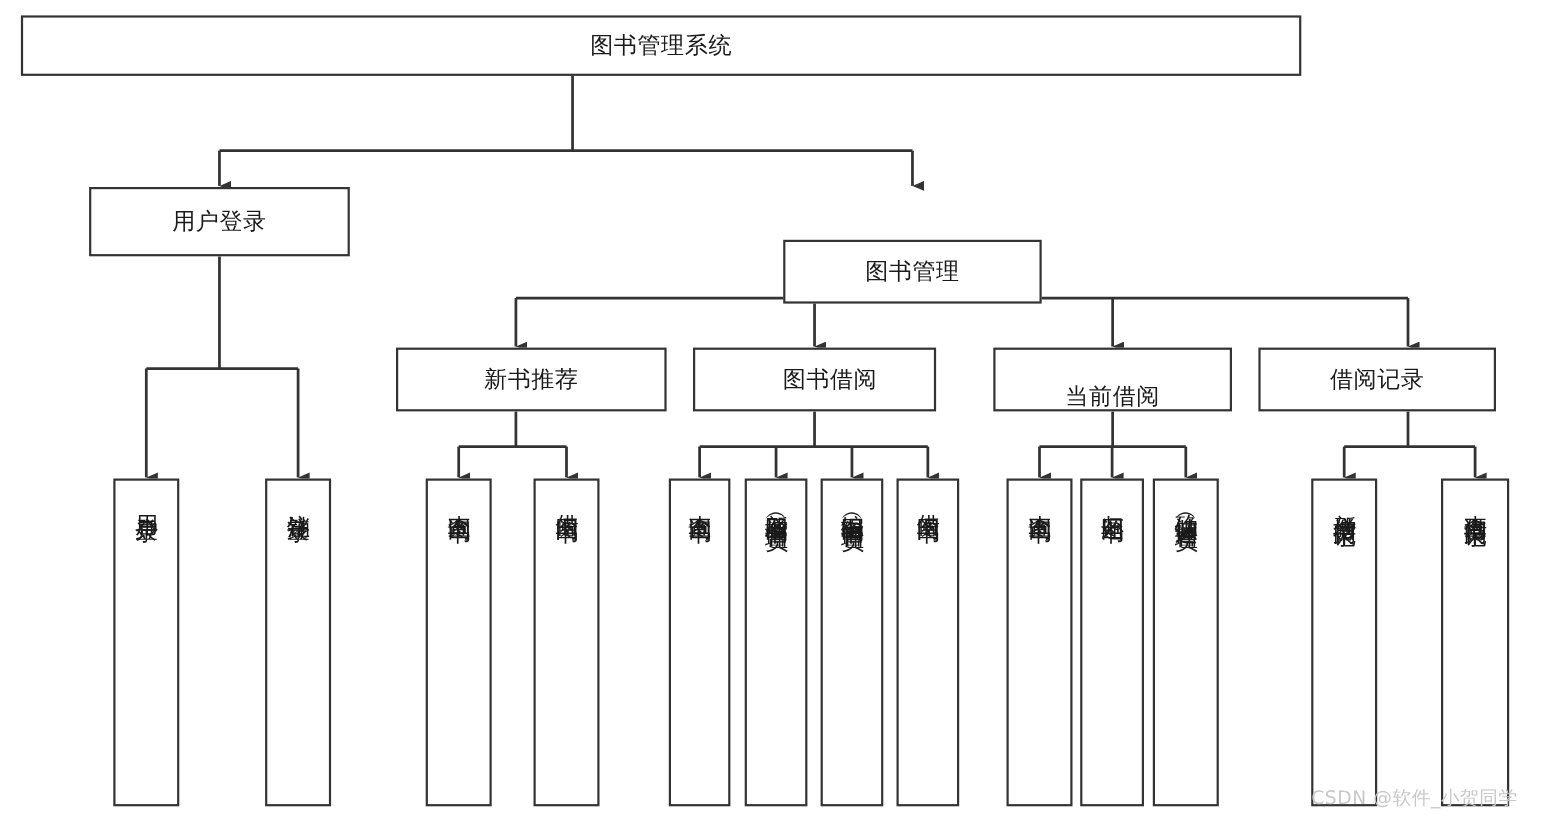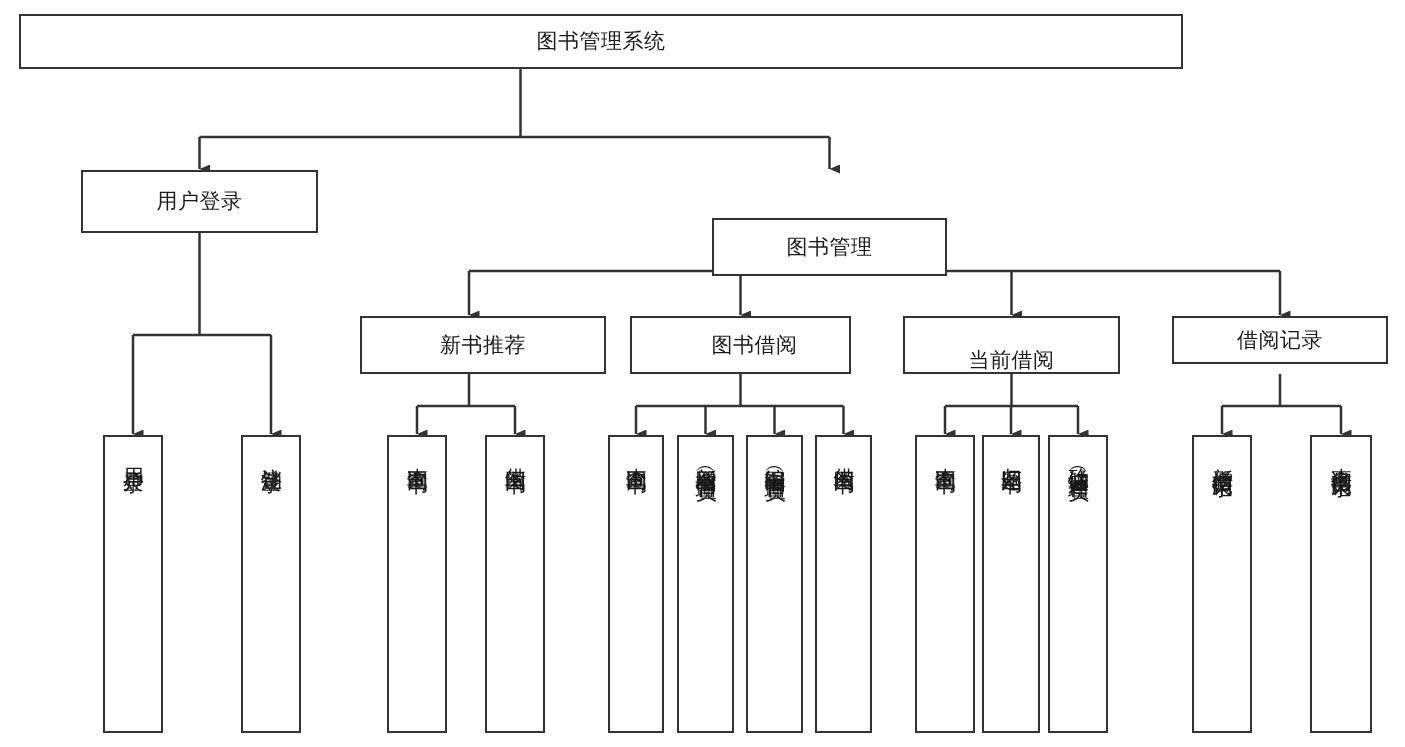--- a/index.html
+++ b/index.html
@@ -121,21 +121,21 @@
       </div>
       <div class="node-box" style="left: 360px; top: 316px; width: 246px; height: 58px; border-color: rgb(51, 51, 51);">
         <span class="node-label" style="color: rgb(26, 26, 26);">新书推荐</span>
       </div>
       <div class="node-box" style="left: 630px; top: 316px; width: 221px; height: 58px; border-color: rgb(51, 51, 51); padding-left: 28px;">
         <span class="node-label" style="color: rgb(26, 26, 26);">图书借阅</span>
       </div>
       <div class="node-box" style="left: 903px; top: 316px; width: 217px; height: 58px; border-color: rgb(51, 51, 51); align-items: flex-end;">
         <span class="node-label" style="color: rgb(26, 26, 26);">当前借阅</span>
       </div>
-      <div class="node-box" style="left: 1172px; top: 316px; width: 216px; height: 48px; border-color: rgb(51, 51, 51);">
+      <div class="node-box" style="left: 1144px; top: 316px; width: 216px; height: 58px; border-color: rgb(51, 51, 51);">
         <span class="node-label" style="color: rgb(26, 26, 26);">借阅记录</span>
       </div>
       <div class="node-box vertical" style="left: 103px; top: 435px; width: 60px; height: 298px; border-color: rgb(51, 51, 51);">
         <span class="node-label" style="color: rgb(26, 26, 26);">用户登录</span>
       </div>
       <div class="node-box vertical" style="left: 241px; top: 435px; width: 60px; height: 298px; border-color: rgb(51, 51, 51);">
         <span class="node-label" style="color: rgb(26, 26, 26);">注销登录</span>
       </div>
       <div class="node-box vertical" style="left: 387px; top: 435px; width: 60px; height: 298px; border-color: rgb(51, 51, 51);">
         <span class="node-label" style="color: rgb(26, 26, 26);">查询图书</span>
@@ -164,13 +164,14 @@
       <div class="node-box vertical" style="left: 1048px; top: 435px; width: 60px; height: 298px; border-color: rgb(51, 51, 51);">
         <span class="node-label" style="color: rgb(26, 26, 26);">确认归还（管理员）</span>
       </div>
       <div class="node-box vertical" style="left: 1192px; top: 435px; width: 60px; height: 298px; border-color: rgb(51, 51, 51);">
         <span class="node-label" style="color: rgb(26, 26, 26);">新增借阅记录</span>
       </div>
       <div class="node-box vertical" style="left: 1310px; top: 435px; width: 62px; height: 298px; border-color: rgb(51, 51, 51);">
         <span class="node-label" style="color: rgb(26, 26, 26);">查询借阅记录</span>
       </div>
     </div>
+  <div class="watermark" style="left: 1192px; top: 714px; color: rgb(200, 200, 200);">CSDN @软件_小贺同学</div>
 </div>
 
 </body></html>

